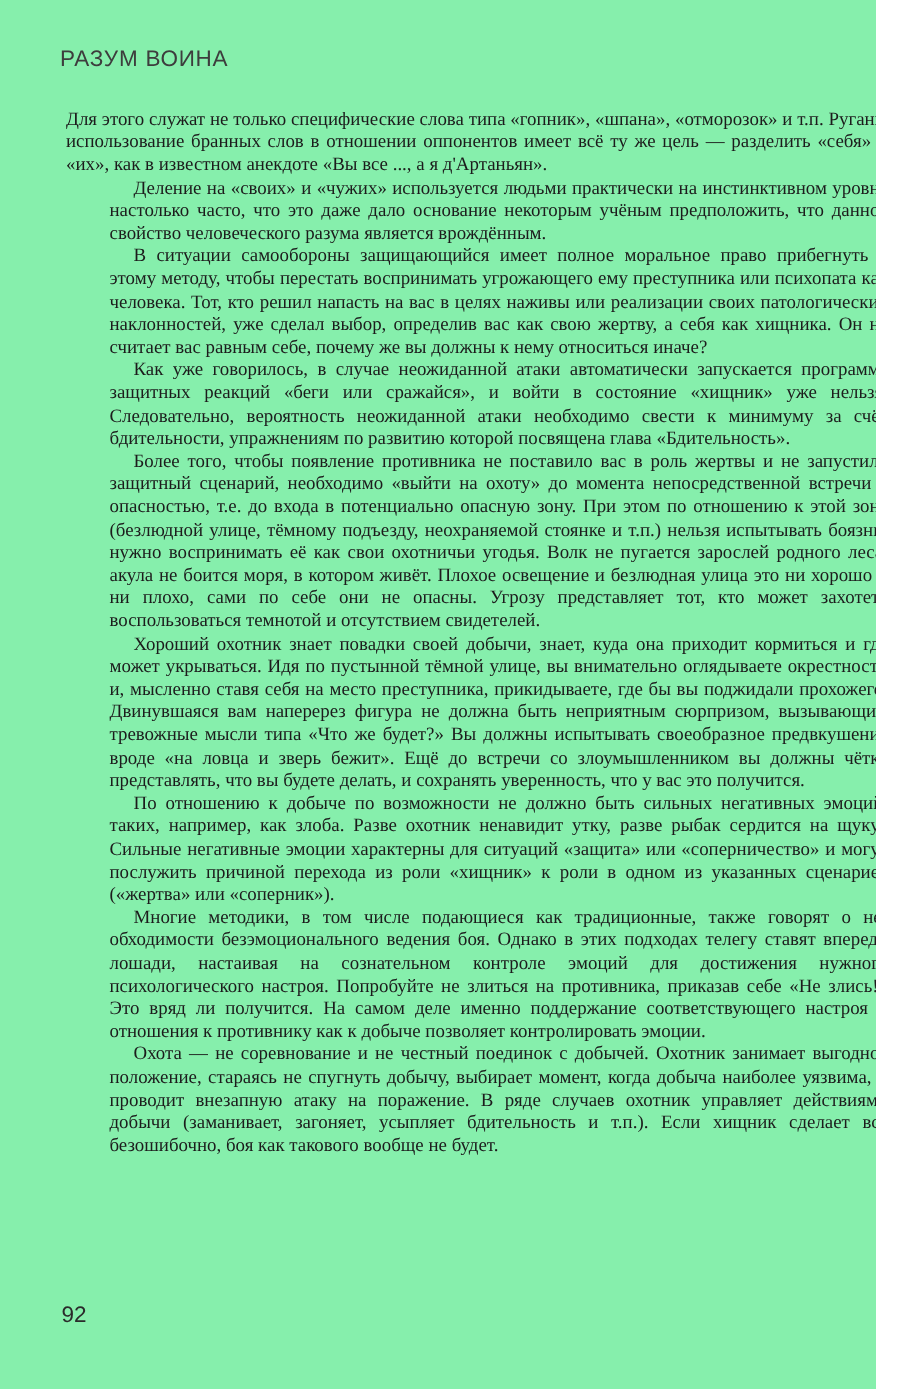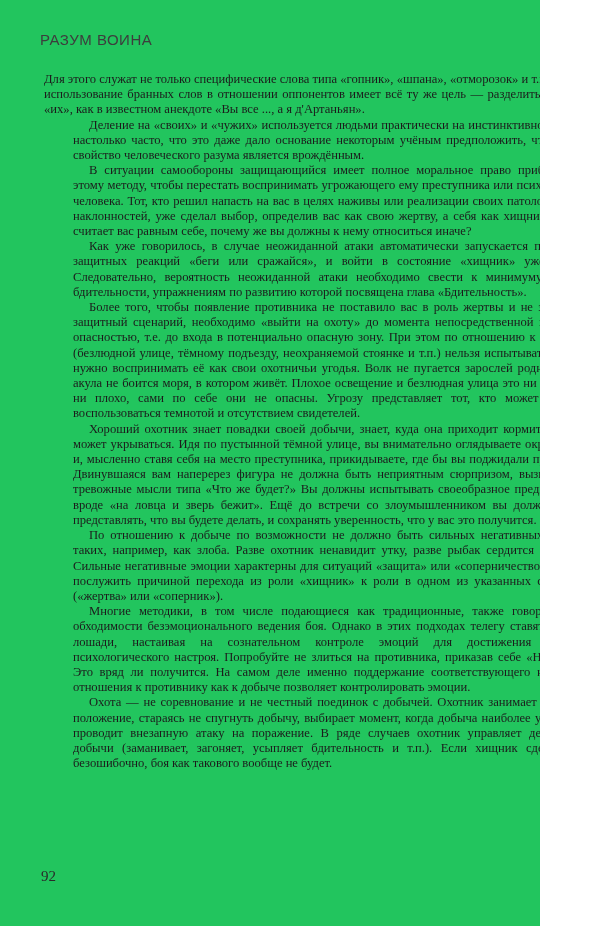--- a/index.html
+++ b/index.html
@@ -2,23 +2,23 @@
 <html lang="ru"><head>
 <meta charset="utf-8">
 <style>
   html, body {
     margin: 0;
     padding: 0;
     background: #ffffff;
   }
   .page {
     position: relative;
-    width: 540px;
+    width: 584px;
     height: 926px;
-    background: #22c55e;
+    background: #86efac;
     overflow: hidden;
     font-family: "Liberation Serif", serif;
   }
   .running-header {
     position: absolute;
     left: 40px;
     top: 31px;
     font-family: "Liberation Sans", sans-serif;
     font-size: 15px;
     font-weight: 400;
@@ -43,21 +43,21 @@
     padding: 0;
   }
   .text-block p.indent {
     text-indent: 16px;
     margin-left: 29px;
   }
   .page-number {
     position: absolute;
     left: 41px;
     top: 868px;
-    font-family: Liberation Serif, serif;
+    font-family: Liberation Sans, sans-serif;
     font-size: 15px;
     color: #2a2a2a;
   }
 </style>
 </head>
 <body>
 
 <div class="page">
 
   <div class="running-header">РАЗУМ ВОИНА</div>

